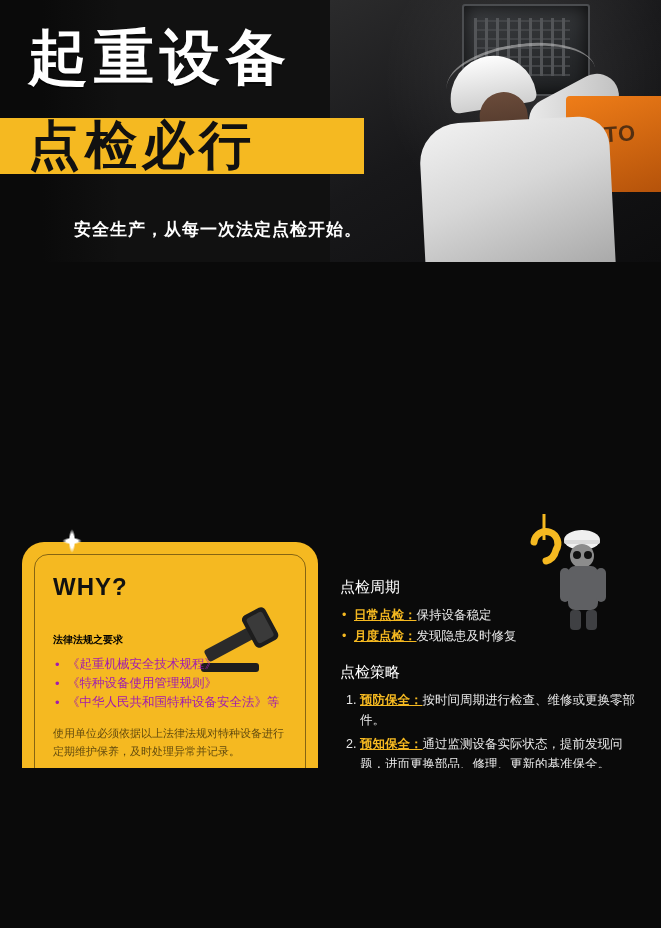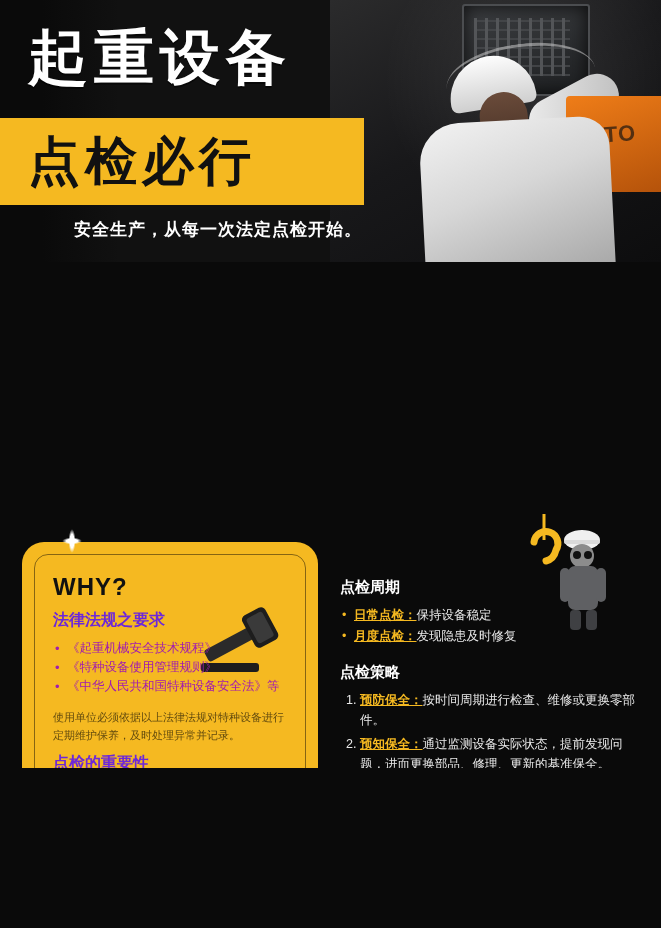--- a/index.html
+++ b/index.html
@@ -89,21 +89,21 @@
   }
 
   .title-main {
     position: absolute; left: 28px; top: 28px;
     font-size: 60px; line-height: 1; font-weight: 700; color: #fff;
     letter-spacing: 6px;
     text-shadow: 0 2px 0 rgba(0,0,0,.5);
   }
   .title-band {
     position: absolute; left: 0; top: 118px;
-    width: 364px; height: 87px;
+    width: 364px; height: 56px;
     background: #F5B921;
     display: flex; align-items: center;
   }
   .title-band span {
     padding-left: 28px;
     font-size: 52px; font-weight: 700; color: #111; letter-spacing: 5px;
   }
   .subtitle {
     position: absolute; left: 30px; top: 218px;
     font-size: 17px; font-weight: 700; color: #fff; letter-spacing: 1px; margin-left: 44px;
@@ -127,41 +127,41 @@
     background: #F5B921;
     border-radius: 22px;
   }
   .why-inner {
     position:absolute; left: 12px; top: 12px; right: 12px; bottom: 12px;
     border: 1.5px solid rgba(0,0,0,.45);
     border-radius: 14px;
     padding: 18px 18px 0 18px;
   }
   .why-h { font-size: 24px; font-weight: 700; color:#111; letter-spacing:1px; }
-  .blk-h { font-size: 16px; font-weight: 700; color:#6d28d9; margin-top: 9px; }
+  .blk-h { font-size: 10px; font-weight: 700; color:#000000; margin-top: 32px; }
   .why-list { list-style: none; margin-top: 8px; }
   .why-list li {
     font-size: 12.5px; color:#a21caf; line-height: 19px; padding-left: 14px; position:relative;
   }
   .why-list li:before {
     content:"•"; position:absolute; left:2px; top:0; font-size: 13px;
   }
   .why-note {
     margin-top: 12px; font-size: 11px; line-height: 18px; color: rgba(0,0,0,.62);
   }
   .hi { font-weight: 700; }
   .arrow { font-weight:700; }
   .gavel {
     position:absolute; right: 14px; top: 46px; width: 96px; height: 78px;
   }
 
   
   .how-col { position:absolute; left: 340px; top: 300px; width: 300px; }
   .how-h { font-size: 24px; font-weight:700; color:#fff; letter-spacing:1px; }
-  .how-sub { font-size: 15px; font-weight:700; color:#fff; margin-top: 16px; }
+  .how-sub { font-size: 15px; font-weight:400; color:#fff; margin-top: 16px; }
   .how-list { list-style:none; margin-top: 8px; }
   .how-list li { position:relative; padding-left: 14px; font-size: 12.5px; color:#e9e9e9; line-height: 21px; }
   .how-list li:before { content:"•"; position:absolute; left:2px; top:0; color:#F5B921; }
   .how-ol { margin-top: 8px; padding-left: 20px; }
   .how-ol li { font-size: 12.5px; color:#e9e9e9; line-height: 20px; margin-bottom: 4px; }
   .yw { color:#F5B921; font-weight:700;text-decoration:underline; }
   .divider { position:absolute; left: 340px; top: 536px; width: 300px; height:1px; background: rgba(255,255,255,.28); }
 
   
   .worker { position:absolute; left: 498px; top: 252px; width: 112px; height: 118px; }

